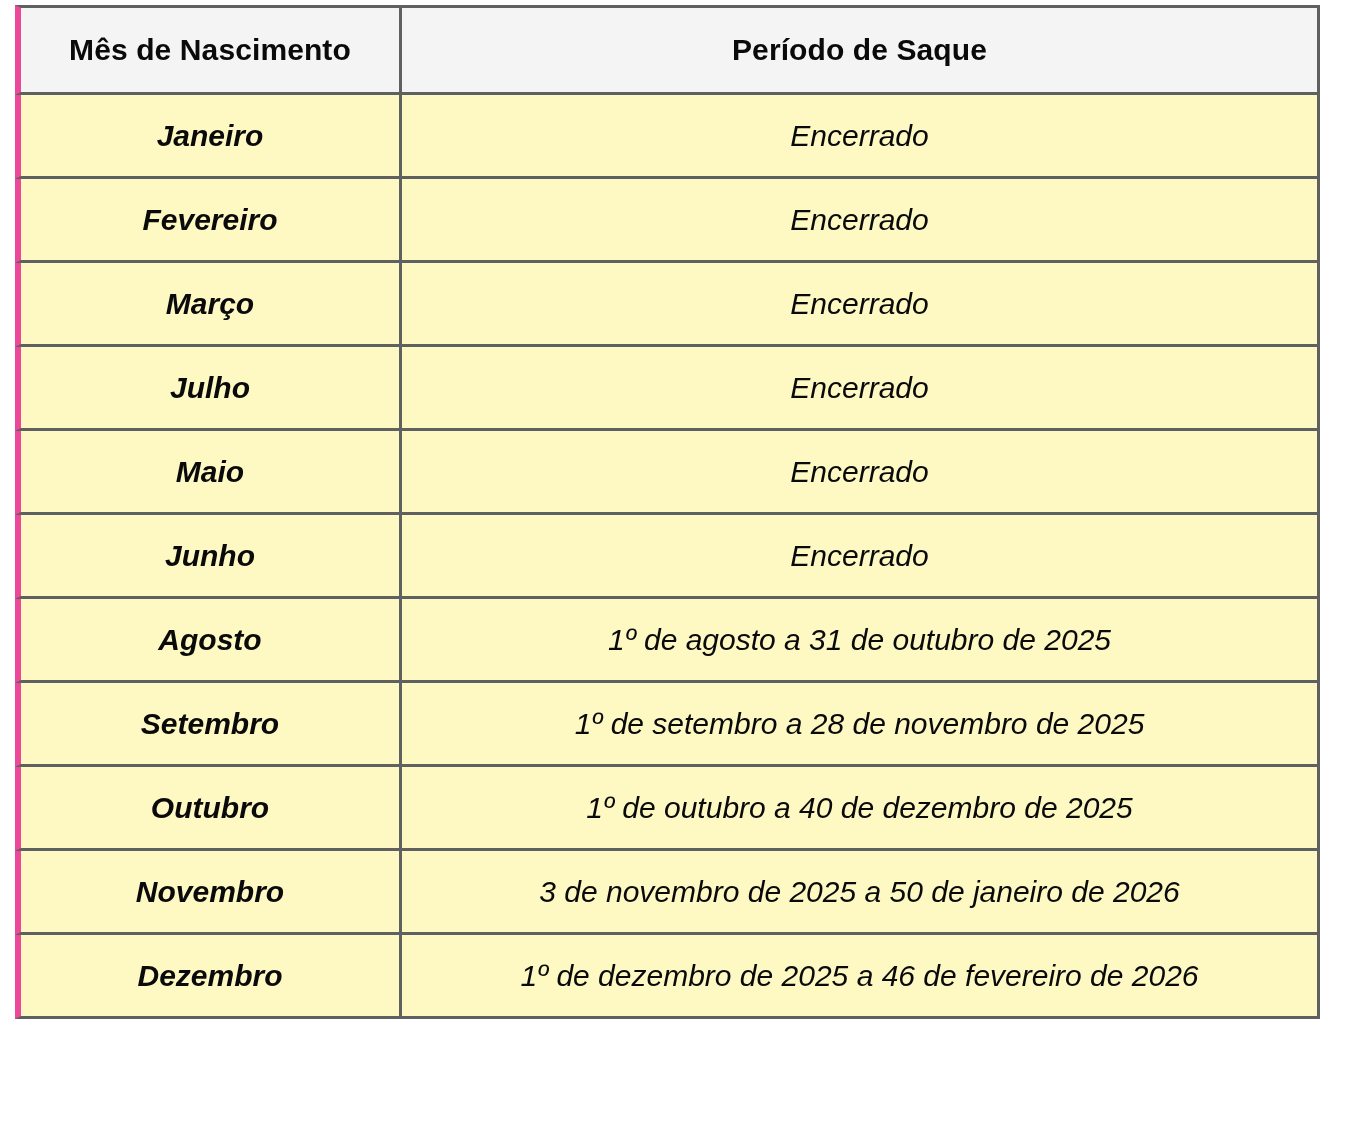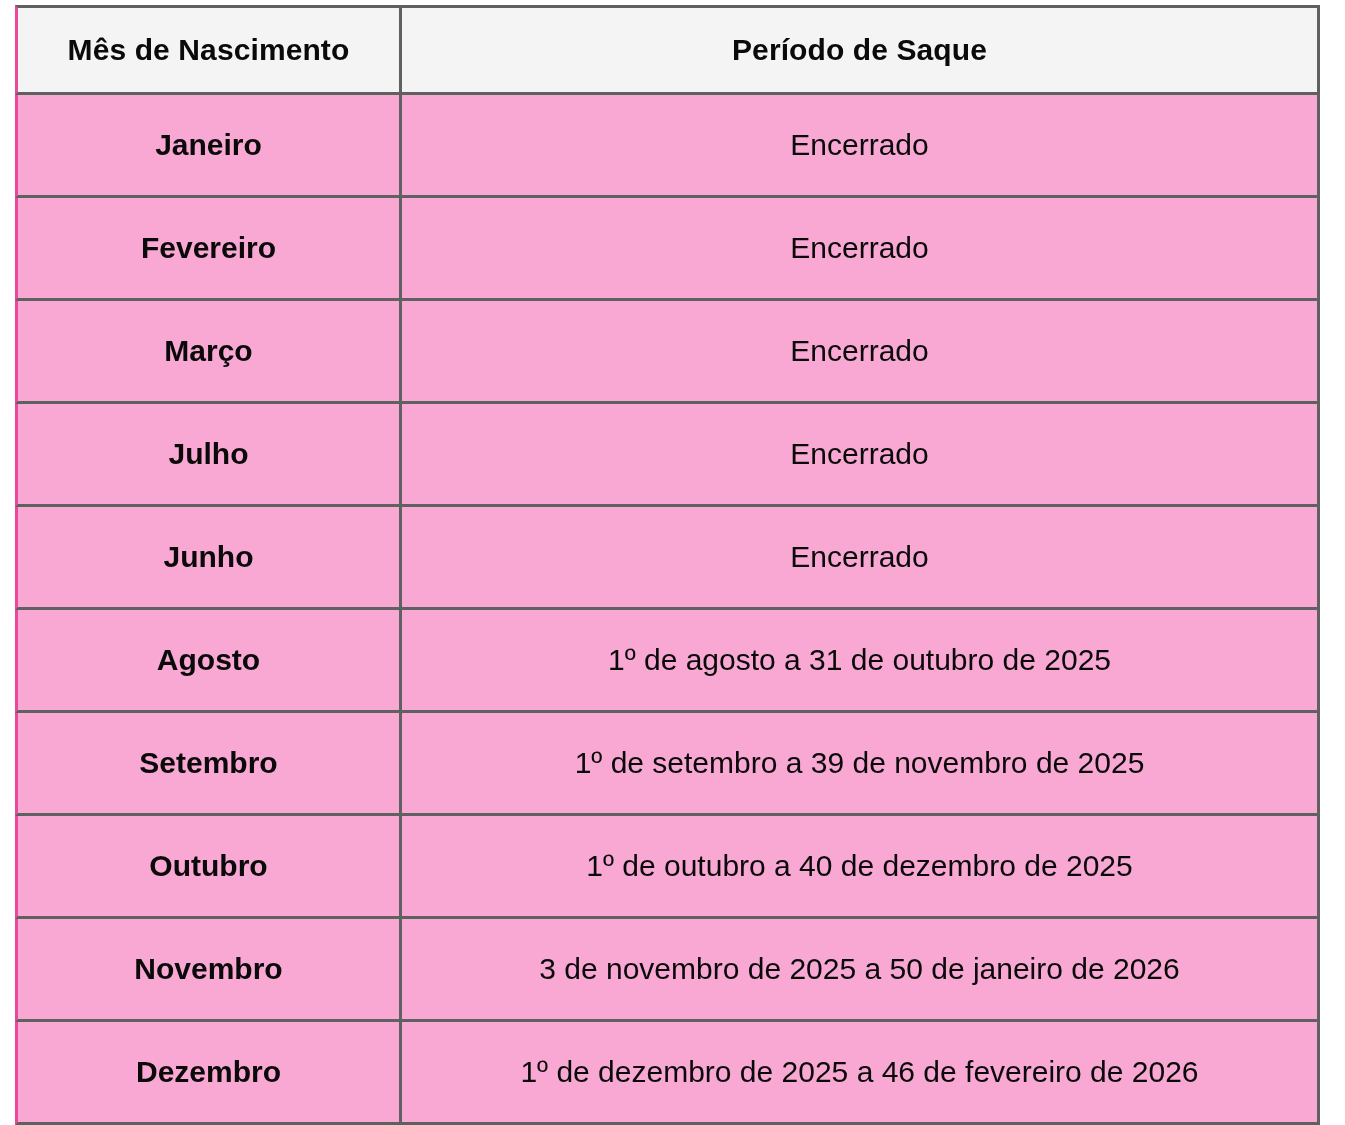--- a/index.html
+++ b/index.html
@@ -42,36 +42,37 @@
     border-bottom: 3px solid #5f6060;
     text-align: center;
     vertical-align: middle;
     color: #0a0a0a;
     padding: 0 10px;
     box-sizing: border-box;
   }
 
   table.schedule th:first-child,
   table.schedule td:first-child {
-    border-left: 3px solid #ec4899;
+    border-left: 6px solid #ec4899;
   }
 
   table.schedule thead th {
     border-top: 3px solid #5f6060;
     background: #f4f4f5;
     height: 90px;
     font-weight: bold;
     font-size: 30px;
     letter-spacing: 0.1px;
   }
 
   table.schedule tbody td {
-    background: #f9a8d4;
-    height: 103px;
+    background: #fef9c3;
+    height: 84px;
     font-size: 30px;
+    font-style: italic;
   }
 
   table.schedule tbody td.month-cell {
     font-weight: bold;
   }
 
   table.schedule tbody td.period-cell {
     font-weight: normal;
   }
 </style>
@@ -102,30 +103,34 @@
       </tr>
       <tr>
         <td class="month-cell">Março</td>
         <td class="period-cell">Encerrado</td>
       </tr>
       <tr>
         <td class="month-cell">Julho</td>
         <td class="period-cell">Encerrado</td>
       </tr>
       <tr>
+        <td class="month-cell">Maio</td>
+        <td class="period-cell">Encerrado</td>
+      </tr>
+      <tr>
         <td class="month-cell">Junho</td>
         <td class="period-cell">Encerrado</td>
       </tr>
       <tr>
         <td class="month-cell">Agosto</td>
         <td class="period-cell">1º de agosto a 31 de outubro de 2025</td>
       </tr>
       <tr>
         <td class="month-cell">Setembro</td>
-        <td class="period-cell">1º de setembro a 39 de novembro de 2025</td>
+        <td class="period-cell">1º de setembro a 28 de novembro de 2025</td>
       </tr>
       <tr>
         <td class="month-cell">Outubro</td>
         <td class="period-cell">1º de outubro a 40 de dezembro de 2025</td>
       </tr>
       <tr>
         <td class="month-cell">Novembro</td>
         <td class="period-cell">3 de novembro de 2025 a 50 de janeiro de 2026</td>
       </tr>
       <tr>

